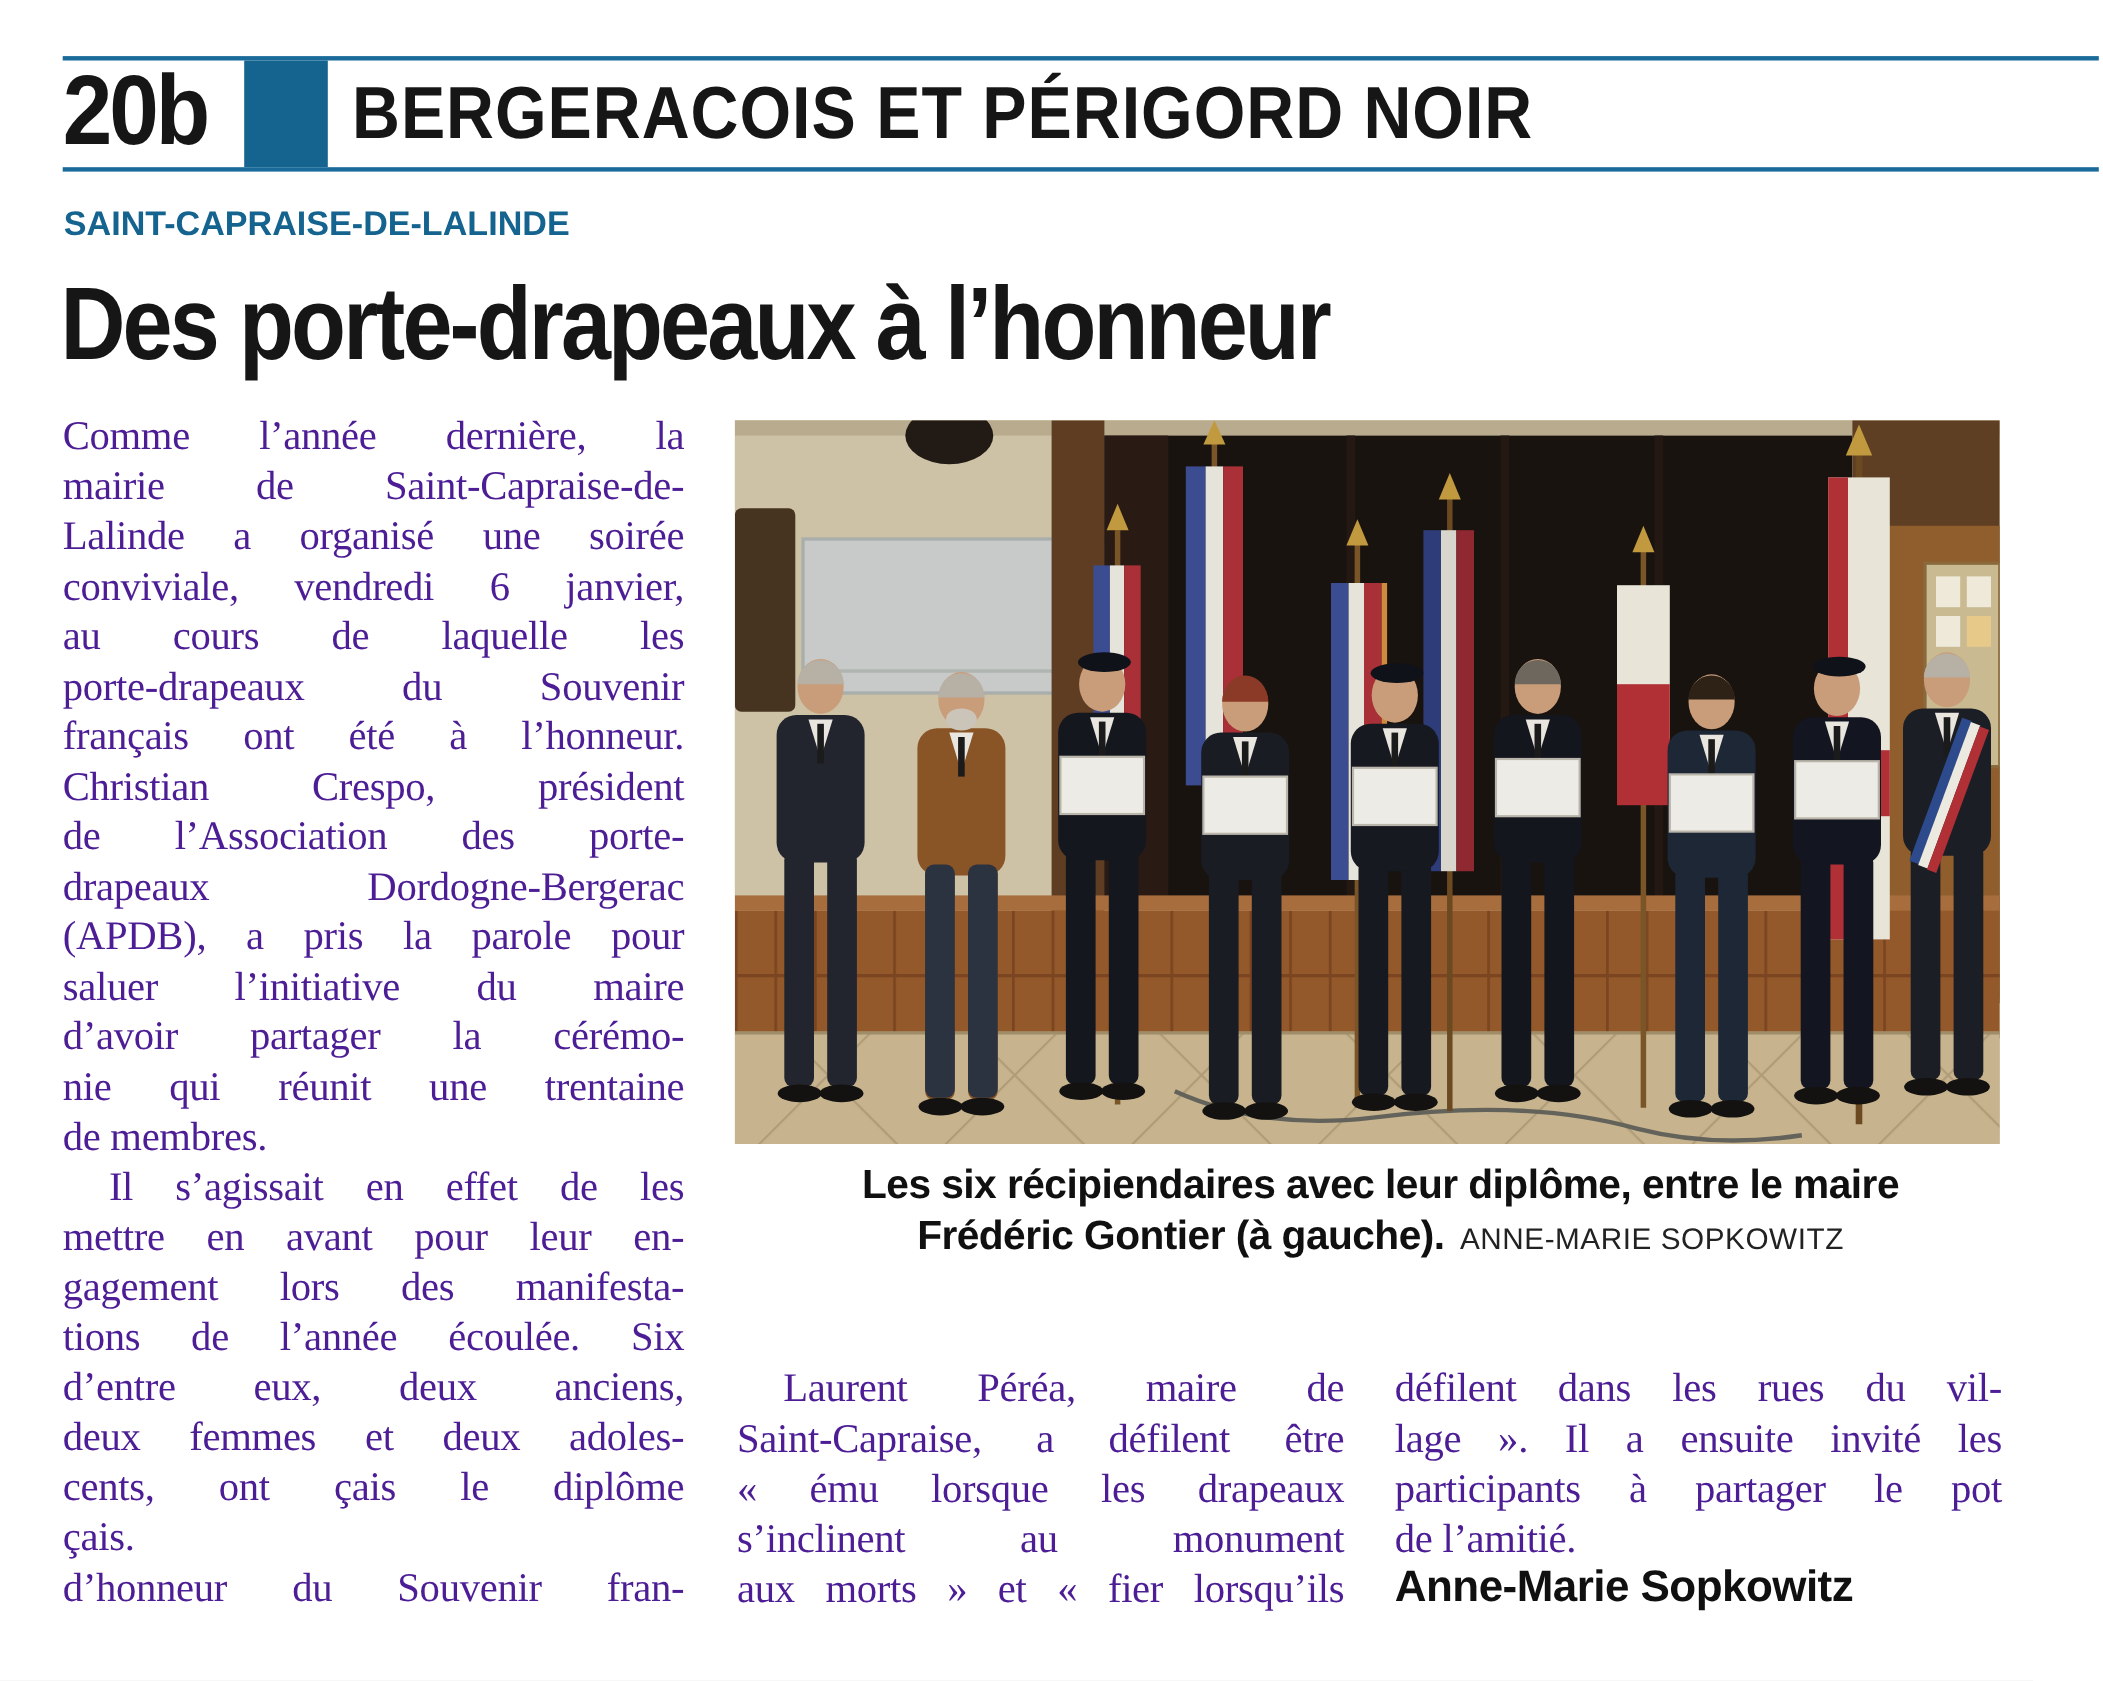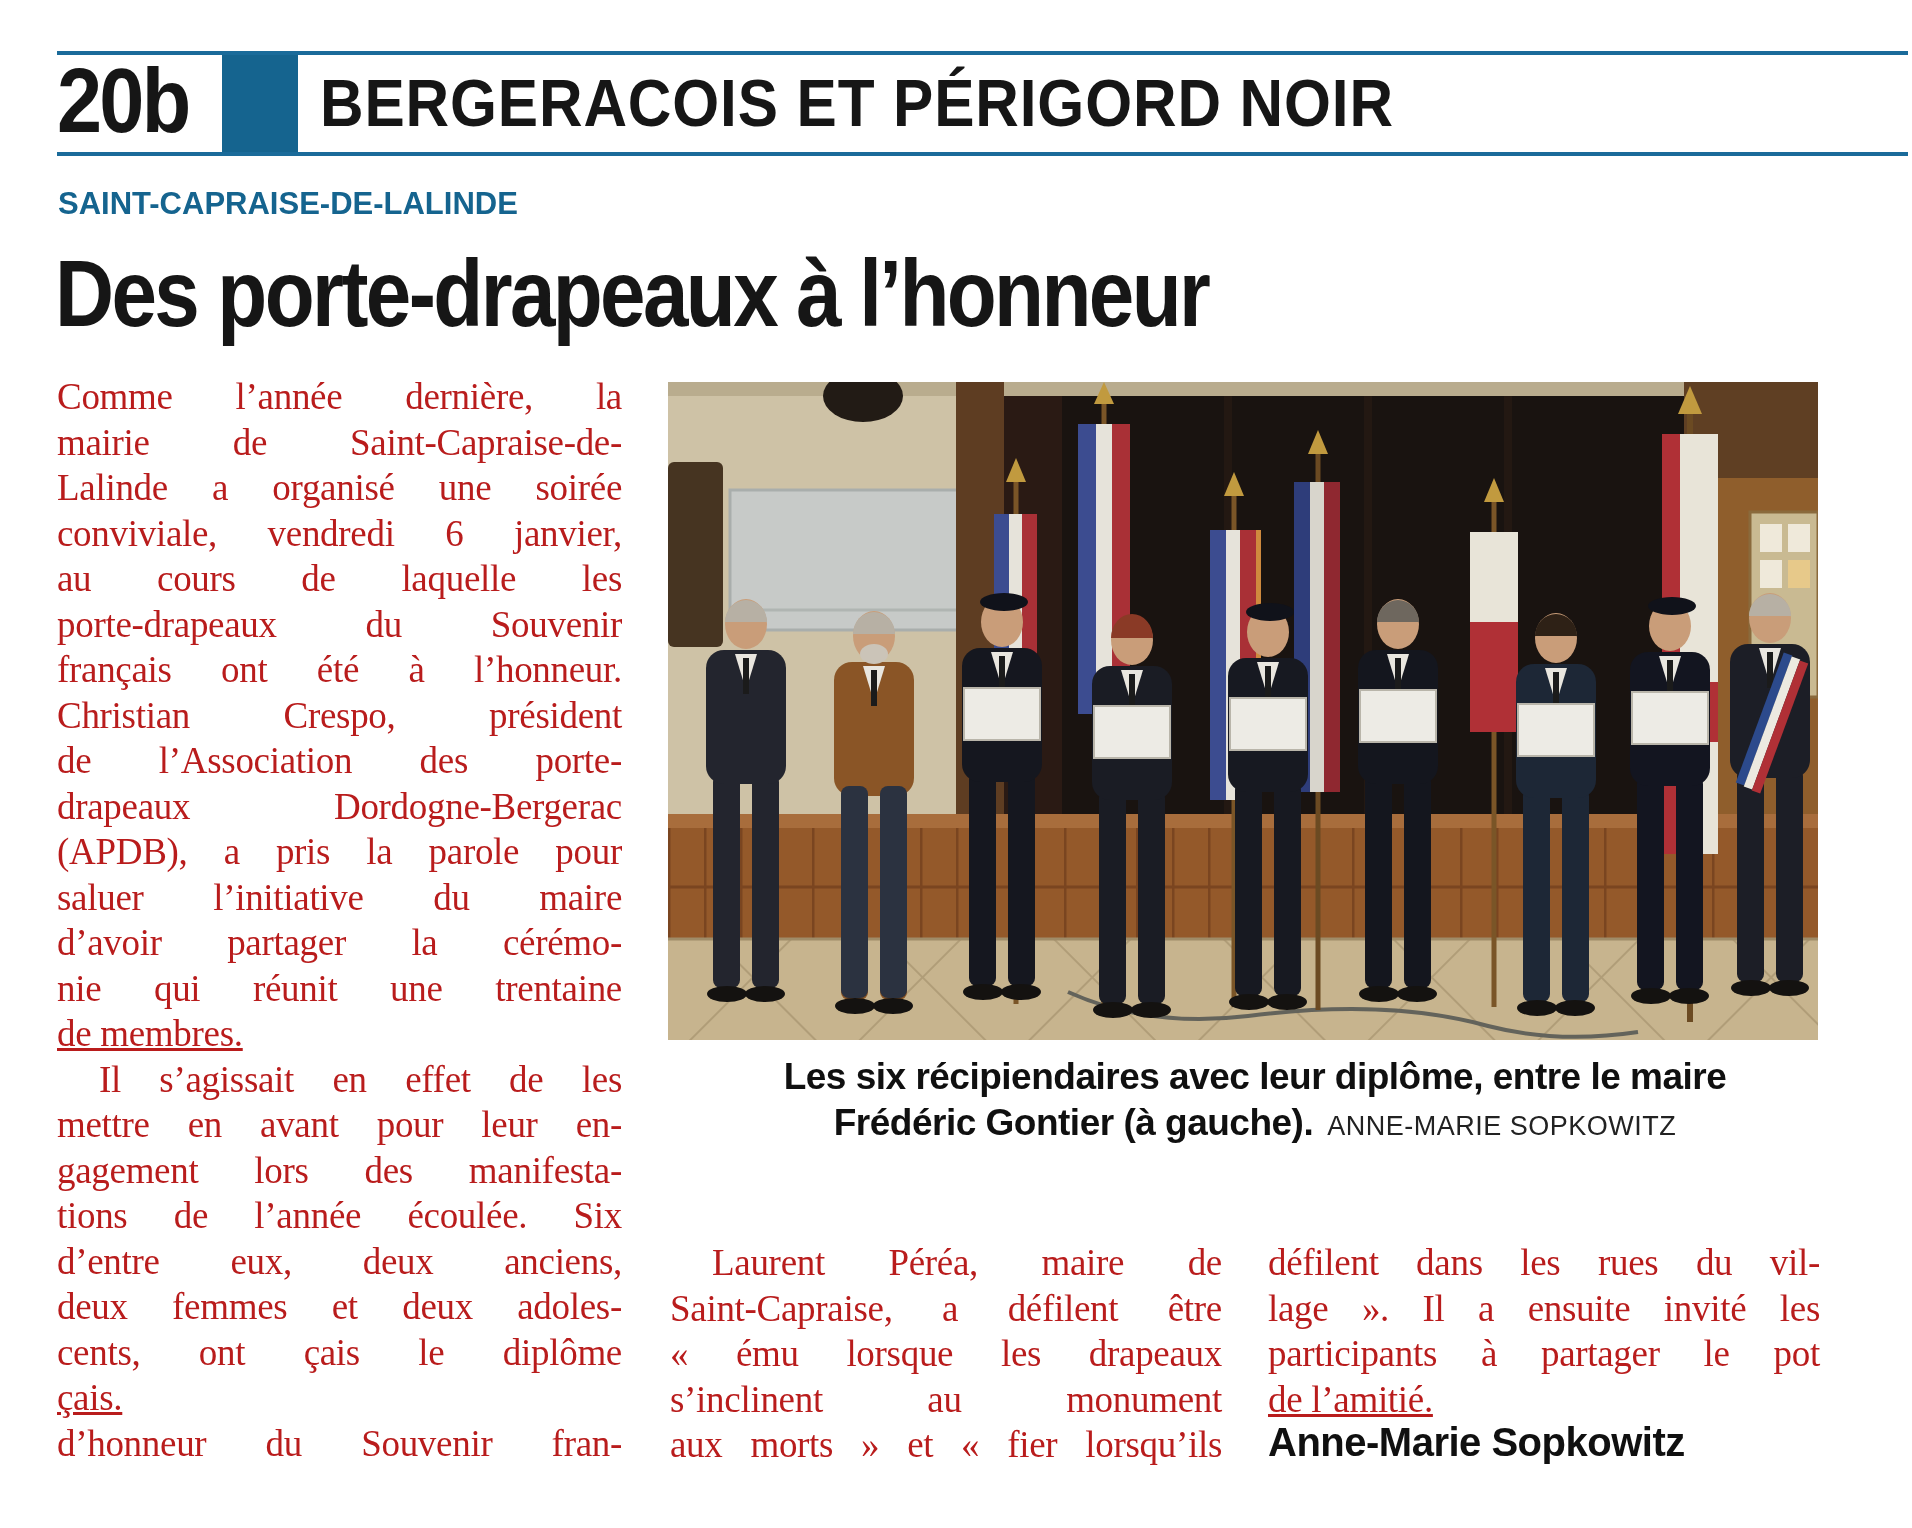--- a/index.html
+++ b/index.html
@@ -11,26 +11,26 @@
   .pagenum{position:absolute;left:57px;top:52px;font-size:90px;line-height:98px;font-weight:700;
            letter-spacing:-3px;color:#161616;transform:scaleX(.9);transform-origin:left top;}
   .bluesq{position:absolute;left:222px;top:55px;width:76px;height:97px;background:var(--accent_blue,#15648f);}
   .section{position:absolute;left:320px;top:64px;font-size:67px;font-weight:700;letter-spacing:1px;
            color:#161616;transform:scaleX(.9);transform-origin:left top;white-space:nowrap;}
   .kicker{position:absolute;left:58px;top:186px;font-size:31px;font-weight:700;
           color:var(--accent_blue,#15648f);letter-spacing:0;white-space:nowrap;}
   .headline{position:absolute;left:55px;top:240px;margin:0;font-size:94px;line-height:108px;font-weight:700;
             letter-spacing:-3px;color:#161616;transform:scaleX(.87);transform-origin:left top;white-space:nowrap;}
   .col{position:absolute;font-family:"Liberation Serif","DejaVu Serif",serif;font-size:37px;
-       line-height:45.5px;color:#b91c1c;letter-spacing:-.3px;}
+       line-height:45.5px;color:#4c1d95;letter-spacing:-.3px;}
   .col1{left:57px;top:374px;width:565px;}
   .col2{left:670px;top:1240px;width:552px;}
   .col3{left:1268px;top:1240px;width:552px;}
   .tline{text-align:justify;text-align-last:justify;}
-  .tline.last{text-align-last:left;text-decoration:underline;}
+  .tline.last{text-align-last:left;}
   .tline.ind{text-indent:42px;}
   .photo{position:absolute;left:668px;top:382px;width:1150px;height:658px;background:#cec2a6;overflow:hidden;}
   .photo svg{display:block;width:100%;height:100%;}
   .caption{position:absolute;left:670px;top:1054px;width:1170px;font-weight:700;font-size:37px;
            line-height:46px;letter-spacing:-.5px;color:#101010;text-align:center;}
   .credit{font-weight:400;font-size:27px;letter-spacing:.5px;color:#222;margin-left:14px;}
   .byline{position:absolute;left:1268px;top:1420px;font-size:40px;font-weight:700;
           letter-spacing:-.5px;color:#101010;white-space:nowrap;}
 </style>
 </head>

